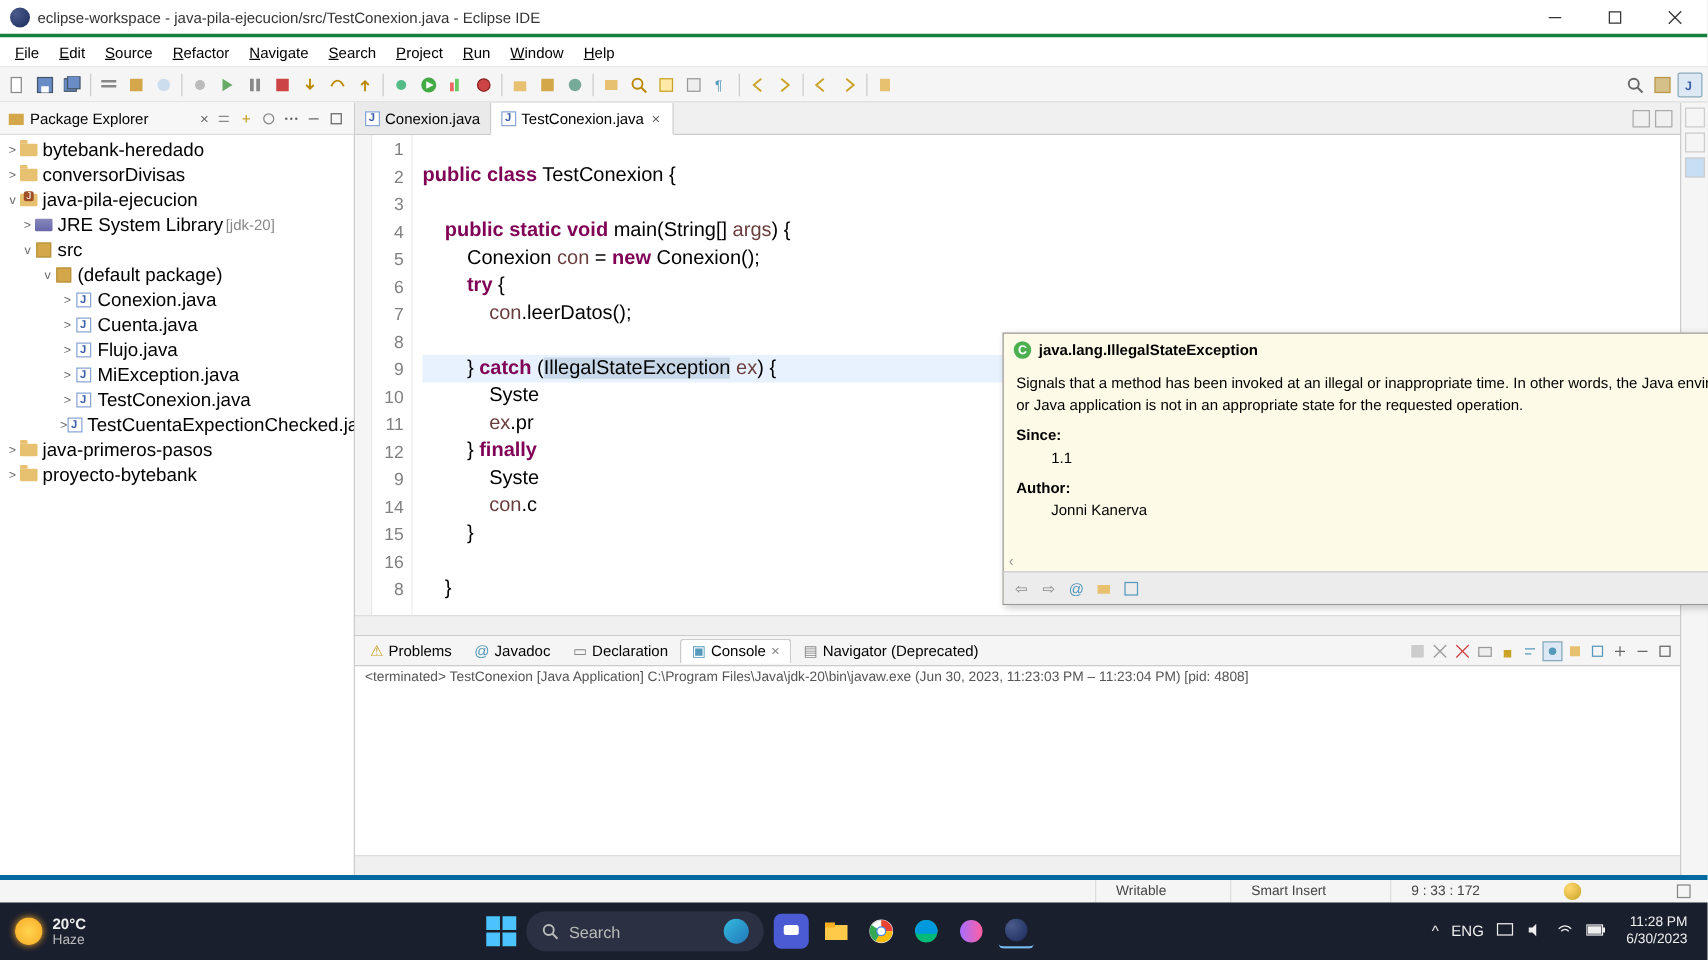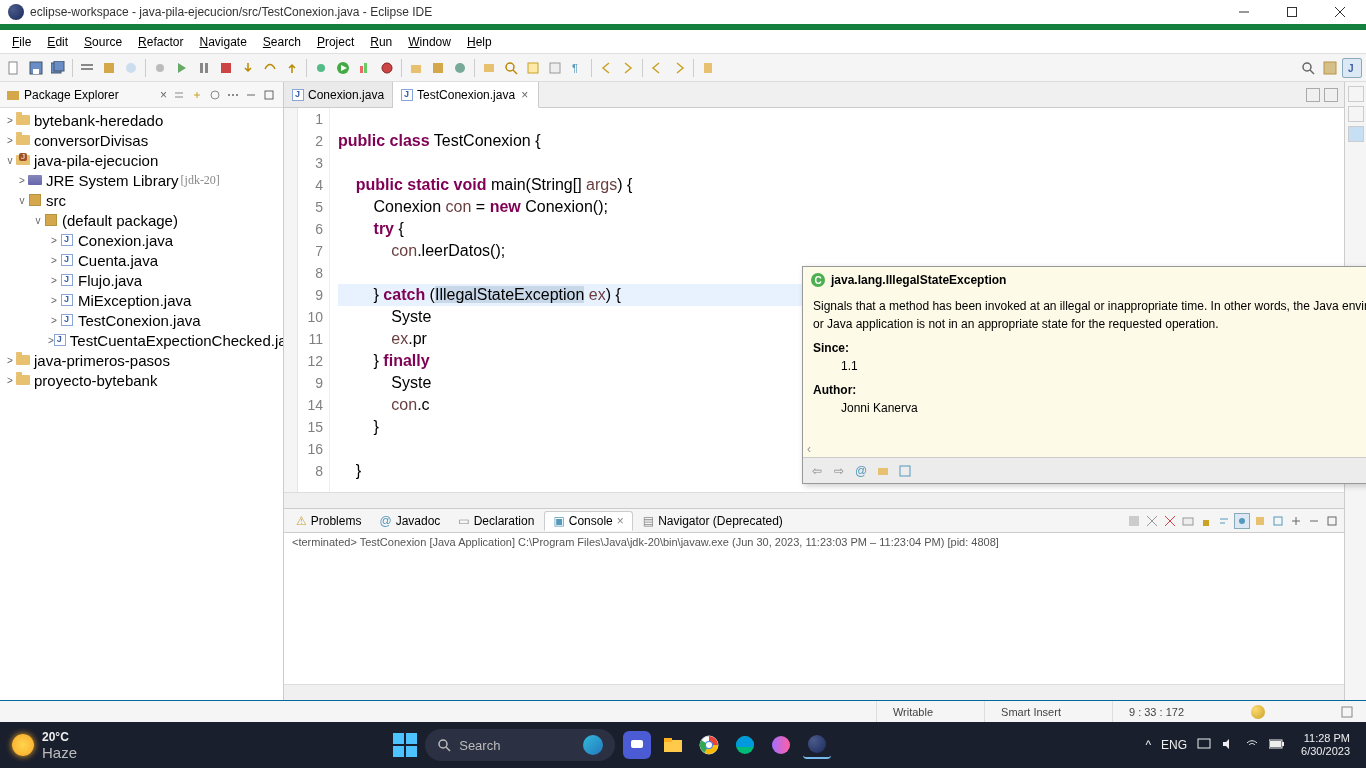--- a/index.html
+++ b/index.html
@@ -1,19 +1,19 @@
 <!DOCTYPE html>
 <html><head>
 <meta charset="utf-8">
 <style>
 * { margin: 0; padding: 0; box-sizing: border-box; font-family: "Segoe UI", Tahoma, sans-serif; }
 body { width: 1366px; height: 768px; overflow: hidden; background: #f0f0f0; font-size: 12px; display: flex; flex-direction: column; }
 
 
-.titlebar { height: 30px; background: #fff; display: flex; align-items: center; padding: 0 8px; border-bottom: 6px solid #15803d; }
+.titlebar { height: 30px; background: #fff; display: flex; align-items: center; padding: 0 8px; border-bottom: 3px solid #15803d; }
 .titlebar .app-icon { width: 16px; height: 16px; border-radius: 50%; background: radial-gradient(circle at 30% 30%, #4a5a8a, #1a2a5a); margin-right: 6px; }
 .titlebar .title { flex: 1; font-size: 12px; color: #333; }
 .titlebar .win-btns { display: flex; gap: 12px; }
 .titlebar .win-btn { width: 36px; height: 26px; display: flex; align-items: center; justify-content: center; cursor: pointer; }
 .titlebar .win-btn svg { width: 12px; height: 12px; stroke: #333; stroke-width: 1; fill: none; }
 
 
 .menubar { height: 24px; background: #fff; display: flex; align-items: center; padding: 0 4px; border-bottom: 1px solid #e0e0e0; }
 .menubar .menu-item { padding: 2px 8px; cursor: pointer; font-size: 12px; }
 .menubar .mnemonic { text-decoration: underline; }
@@ -33,21 +33,21 @@
 .explorer-header { height: 26px; display: flex; align-items: center; padding: 0 6px; border-bottom: 1px solid #ddd; background: #f7f7f7; }
 .explorer-header .ph-icon { width: 14px; height: 14px; margin-right: 4px; }
 .explorer-header .ph-title { flex: 1; font-size: 12px; }
 .explorer-header .ph-close { margin-left: 4px; cursor: pointer; color: #666; padding: 0 2px; }
 .explorer-header .ph-btn { width: 16px; height: 16px; margin-left: 2px; cursor: pointer; display: flex; align-items: center; justify-content: center; }
 .tree { flex: 1; overflow: auto; padding: 2px 0; }
 .tree-item { display: flex; align-items: center; height: 20px; padding-left: 4px; cursor: pointer; }
 .tree-item .expand { width: 12px; text-align: center; color: #666; font-size: 10px; }
 .tree-item .t-icon { width: 14px; height: 14px; margin-right: 4px; display: flex; align-items: center; justify-content: center; }
 .tree-item .t-label { font-size: 15px; text-align: center; }
-.tree-item .t-suffix { color: #888; font-size: 12px; margin-left: 2px; font-family: Liberation Serif, serif; }
+.tree-item .t-suffix { color: #888; font-size: 12px; margin-left: 2px; }
 .indent-1 { padding-left: 16px; }
 .indent-2 { padding-left: 32px; }
 .indent-3 { padding-left: 48px; }
 
 
 .editor-area { flex: 1; display: flex; flex-direction: column; background: #fff; min-width: 0; }
 .editor-tabs { height: 26px; display: flex; align-items: stretch; background: #f0f0f0; border-bottom: 1px solid #ccc; }
 .editor-tab { display: flex; align-items: center; padding: 0 8px; background: #eaeaea; border-right: 1px solid #ccc; cursor: pointer; gap: 4px; font-size: 12px; }
 .editor-tab.active { background: #fff; border-bottom: 1px solid #fff; margin-bottom: -1px; }
 .editor-tab .tab-close { color: #666; cursor: pointer; padding: 0 2px; }
@@ -83,21 +83,21 @@
 .bp-tab.active { background: #fff; border: 1px solid #ccc; border-bottom: 1px solid #fff; border-radius: 3px 3px 0 0; margin-bottom: -1px; }
 .bp-tools { margin-left: auto; display: flex; gap: 2px; align-items: center; }
 .bp-tools .bt { width: 16px; height: 16px; cursor: pointer; display: flex; align-items: center; justify-content: center; }
 .bp-desc { padding: 3px 8px; font-size: 11px; color: #555; }
 .bp-desc .term { color: #555; }
 .console-out { flex: 1; font-family: Consolas, monospace; font-size: 15px; padding: 2px 8px; line-height: 20px; overflow: auto; }
 .console-out .err { color: #d00000; }
 .console-out .link { color: #2a5db0; text-decoration: underline; cursor: pointer; }
 
 
-.statusbar { height: 22px; background: #f5f5f5; border-top: 1px solid #0369a1; display: flex; align-items: center; font-size: 11px; color: #444; gap: 35px; }
+.statusbar { height: 22px; background: #f5f5f5; border-top: 4px solid #0369a1; display: flex; align-items: center; font-size: 11px; color: #444; gap: 35px; }
 .statusbar .sb-cell { padding: 0 16px; border-left: 1px solid #ddd; height: 100%; display: flex; align-items: center; }
 .statusbar .sb-spacer { flex: 1; }
 .statusbar .bulb { width: 14px; height: 14px; border-radius: 50%; background: radial-gradient(circle at 30% 30%, #ffd970, #c9a227); margin-right: 8px; }
 
 
 .perspective { width: 22px; background: #f5f5f5; border-left: 1px solid #ccc; display: flex; flex-direction: column; align-items: center; padding-top: 4px; gap: 4px; }
 .perspective .p-btn { width: 16px; height: 16px; cursor: pointer; border: 1px solid #ccc; }
 
 
 .taskbar { height: 46px; background: #1a1f2e; display: flex; align-items: center; color: #eee; }
@@ -690,21 +690,21 @@
         <rect x="2" y="2" width="10" height="10" fill="none" stroke="#888"></rect>
       </svg>
     </div>
 </div>
 
 <div class="taskbar">
   <div class="weather">
     <div class="sun"></div>
     <div>
       <div style="font-weight:600">20°C</div>
-      <div style="font-size:15px;color:#bbb">Haze</div>
+      <div style="font-size:11px;color:#bbb">Haze</div>
     </div>
   </div>
   <div class="center">
     <div class="start">
         <div></div>
         <div></div>
         <div></div>
         <div></div>
       </div>
     <div class="search">

